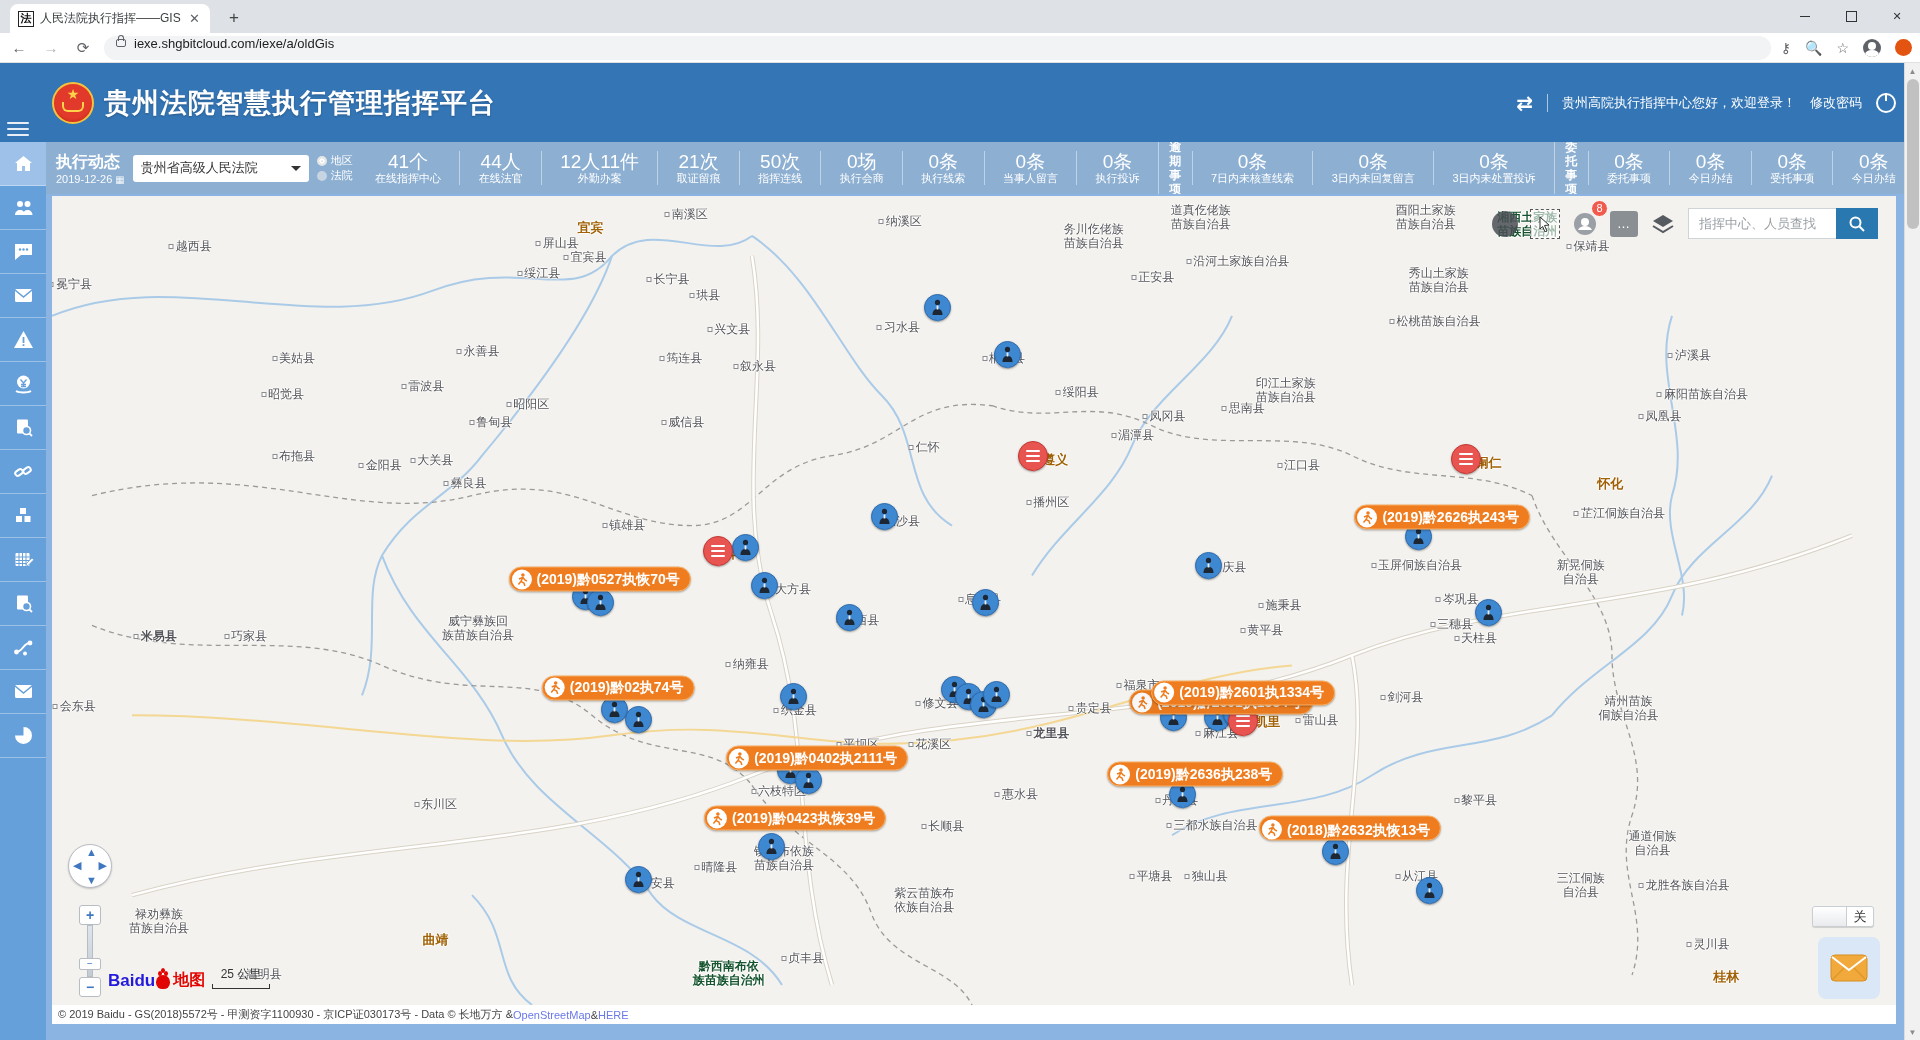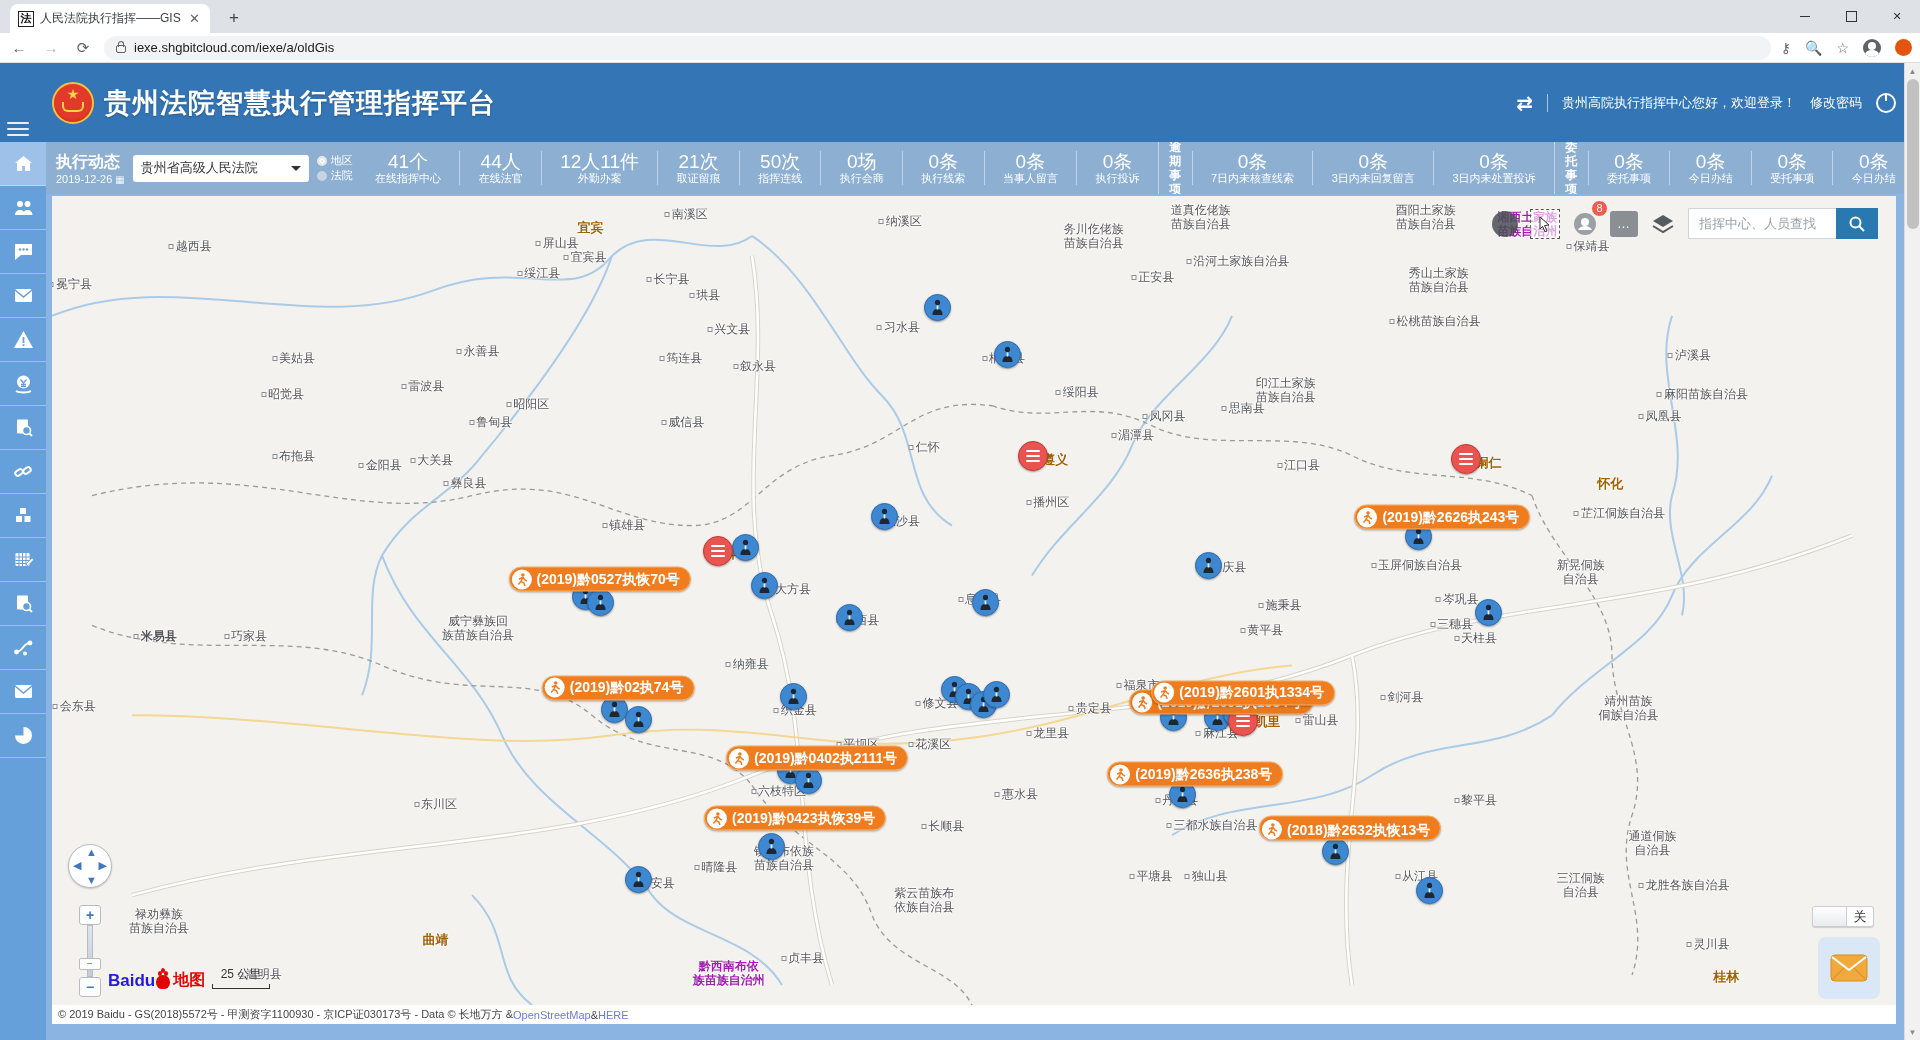--- a/index.html
+++ b/index.html
@@ -21,21 +21,21 @@
   .win-btn { width:46px; height:33px; display:flex; align-items:center; justify-content:center; color:#333; font-size:12px; }
   .wc-min::before { content:""; width:10px; border-top:1px solid #333; }
   .wc-max::before { content:""; width:9px; height:9px; border:1px solid #333; }
   .wc-close::before { content:"✕"; font-size:11px; }
 
   #toolbar { height:30px; background:#fff; display:flex; align-items:center; padding:0 8px; gap:10px;
     border-bottom:1px solid #e0e0e0; }
   .nav-ic { font-size:15px; color:#5f6368; width:22px; text-align:center; }
   .nav-fwd { color:#b0b4b9; }
   .omnibox { flex:1; height:24px; background:#f1f3f4; border-radius:12px; display:flex;
-    align-items:center; padding:0 12px; gap:8px; }
+    align-items:flex-start; padding:0 12px; gap:8px; }
   .padlock { width:10px; height:8px; border:1.5px solid #5f6368; border-radius:2px; position:relative; margin-top:3px; }
   .padlock::before { content:""; position:absolute; left:1px; top:-5px; width:4px; height:5px;
     border:1.5px solid #5f6368; border-bottom:none; border-radius:4px 4px 0 0; }
   .url { font-size:13px; color:#202124; }
   .tb-right { display:flex; align-items:center; gap:14px; }
   .tb-ic { color:#5f6368; font-size:14px; }
   .avatar-ic { width:18px; height:18px; border-radius:50%; background:#5f6368; position:relative; overflow:hidden; }
   .avatar-ic::before { content:""; position:absolute; left:5px; top:3px; width:8px; height:8px; border-radius:50%; background:#fff; }
   .avatar-ic::after { content:""; position:absolute; left:2px; top:11px; width:14px; height:9px; border-radius:50%; background:#fff; }
   .profile-dot { width:17px; height:17px; border-radius:50%; background:#e2540f; }
@@ -92,21 +92,21 @@
   
   #map-frame { flex:1; background:#8cb4e2; padding:2px 24px 0 6px; display:flex; flex-direction:column; min-height:0; }
   #map { position:relative; flex:1; background:#f4f2ee; overflow:hidden; }
   #terrain { position:absolute; inset:0; width:100%; height:100%; }
 
   .place-label { position:absolute; transform:translate(-50%,-50%); font-size:12px; color:#54555a;
     white-space:pre-line; text-align:center; line-height:14px;
     text-shadow:-1px 0 1px #fff,1px 0 1px #fff,0 -1px 1px #fff,0 1px 1px #fff; z-index:3; }
   .place-label .dot { display:inline-block; width:5px; height:5px; border:1px solid #8a8b90; background:#fff; margin-right:2px; vertical-align:1px; }
   .place-label.city { font-size:13px; font-weight:bold; color:#a16207; }
-  .place-label.pref { font-size:12px; font-weight:bold; color:#a21caf; }
+  .place-label.pref { font-size:12px; font-weight:bold; color:#14532d; }
 
   .officer-marker { position:absolute; width:27px; height:27px; margin:-15px 0 0 -13px; border-radius:50%;
     background:#3e87d1; border:1px solid #2d6cb0; z-index:5; display:flex; align-items:center; justify-content:center;
     box-shadow:0 1px 2px rgba(0,0,0,.35); }
   .officer-marker::after { content:""; position:absolute; left:9px; bottom:-6px; border:4px solid transparent; border-top:7px solid #3e87d1; }
   .cluster-marker { position:absolute; width:30px; height:30px; margin:-17px 0 0 -15px; border-radius:50%;
     background:#e85450; border:1px solid #c43834; z-index:6; display:flex; flex-direction:column;
     align-items:center; justify-content:center; gap:3px; box-shadow:0 1px 2px rgba(0,0,0,.35); }
   .cluster-marker::after { content:""; position:absolute; left:10px; bottom:-7px; border:5px solid transparent; border-top:8px solid #e85450; }
   .cluster-marker i { width:14px; height:2px; background:#fff; border-radius:1px; }
@@ -502,21 +502,21 @@
             <div class="place-label" style="left: 63.6%; top: 45.8%;"><span class="dot"></span>余庆县</div>
             <div class="place-label" style="left: 58.9%; top: 60.4%;"><span class="dot"></span>福泉市</div>
             <div class="place-label" style="left: 63.2%; top: 66.4%;"><span class="dot"></span>麻江县</div>
             <div class="place-label" style="left: 68.6%; top: 64.8%;"><span class="dot"></span>雷山县</div>
             <div class="place-label" style="left: 73.2%; top: 61.9%;"><span class="dot"></span>剑河县</div>
             <div class="place-label" style="left: 77.2%; top: 74.7%;"><span class="dot"></span>黎平县</div>
             <div class="place-label" style="left: 74%; top: 84%;"><span class="dot"></span>从江县</div>
             <div class="place-label" style="left: 61%; top: 74.7%;"><span class="dot"></span>丹寨县</div>
             <div class="place-label" style="left: 62.9%; top: 77.7%;"><span class="dot"></span>三都水族自治县</div>
             <div class="place-label" style="left: 56.3%; top: 63.3%;"><span class="dot"></span>贵定县</div>
-            <div class="place-label" style="left: 54%; top: 66.4%;"><span class="dot"></span>龙里县</div>
+            <div class="place-label" style="left: 54%; top: 66.4%; font-weight: bold;"><span class="dot"></span>龙里县</div>
             <div class="place-label" style="left: 52.3%; top: 73.9%;"><span class="dot"></span>惠水县</div>
             <div class="place-label" style="left: 48.3%; top: 77.9%;"><span class="dot"></span>长顺县</div>
             <div class="place-label" style="left: 43.7%; top: 67.7%;"><span class="dot"></span>平坝区</div>
             <div class="place-label" style="left: 47.6%; top: 67.7%;"><span class="dot"></span>花溪区</div>
             <div class="place-label" style="left: 48%; top: 62.7%;"><span class="dot"></span>修文县</div>
             <div class="place-label" style="left: 50.3%; top: 49.8%;"><span class="dot"></span>息烽县</div>
             <div class="place-label" style="left: 54%; top: 37.8%;"><span class="dot"></span>播州区</div>
             <div class="place-label" style="left: 47.3%; top: 31%;"><span class="dot"></span>仁怀</div>
             <div class="place-label" style="left: 45.9%; top: 40.2%;"><span class="dot"></span>金沙县</div>
             <div class="place-label" style="left: 40%; top: 48.6%;"><span class="dot"></span>大方县</div>

